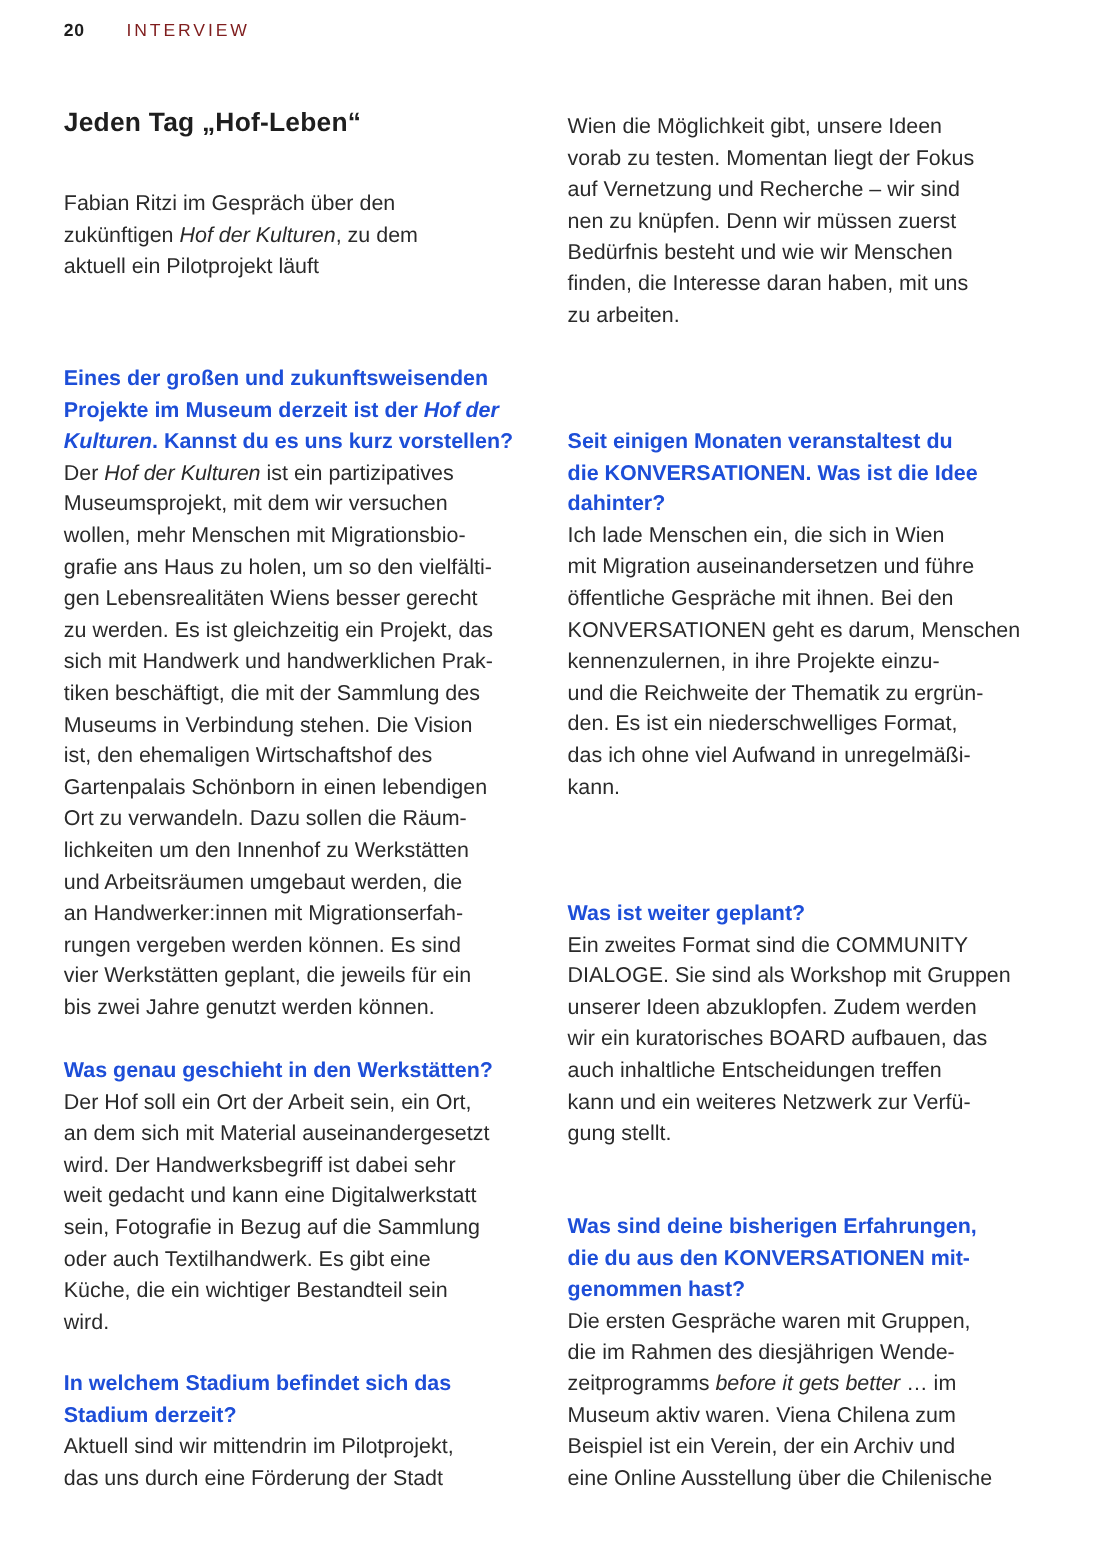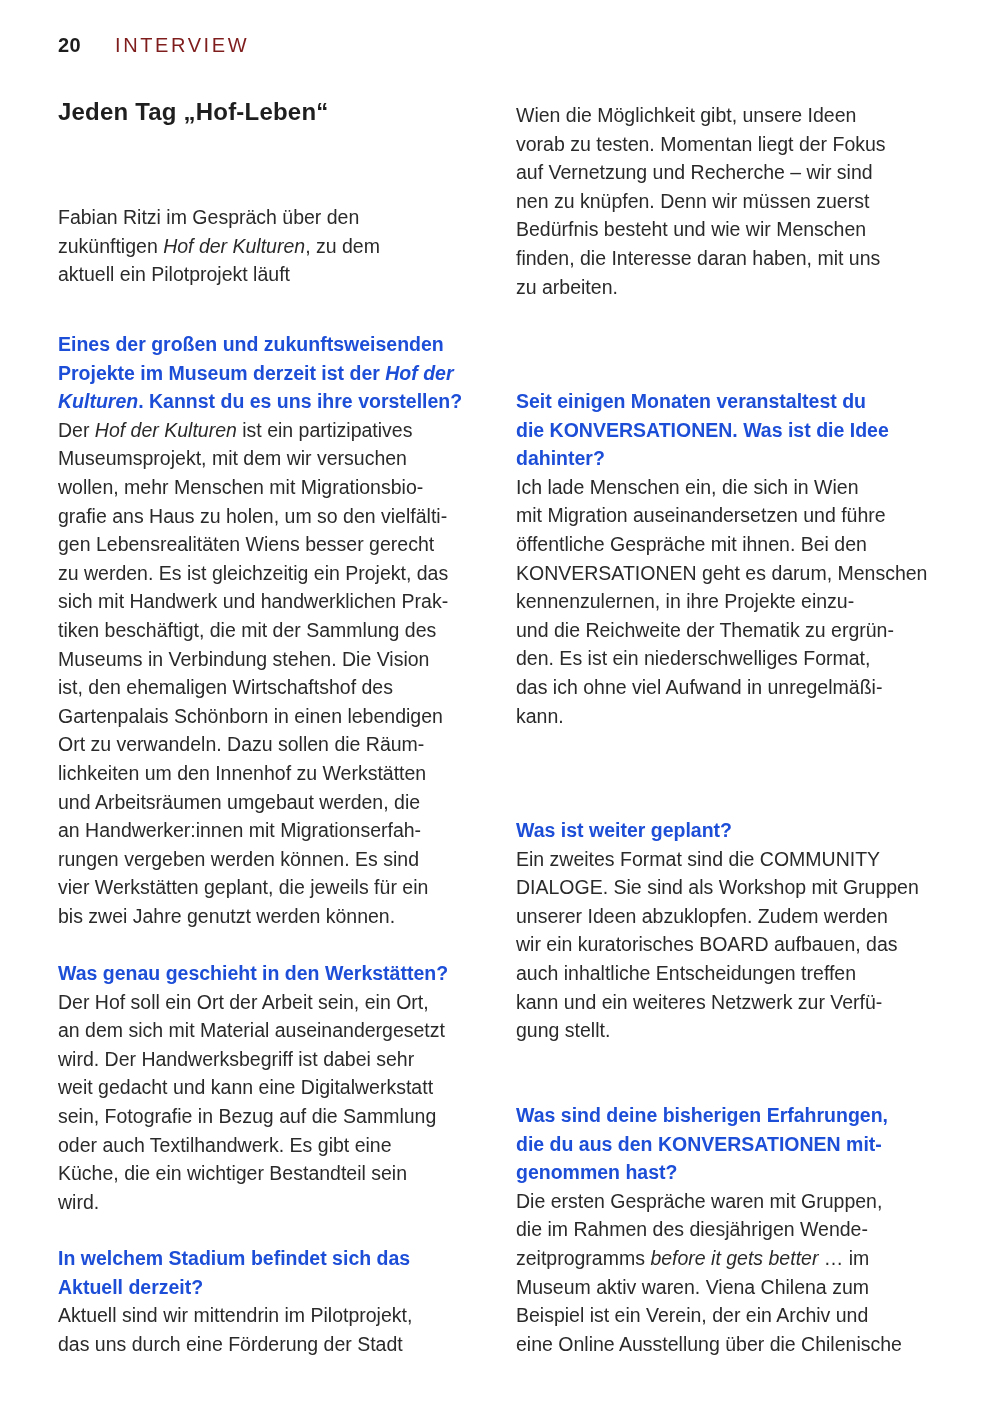--- a/index.html
+++ b/index.html
@@ -1,27 +1,27 @@
 <!DOCTYPE html>
 <html><head>
 <meta charset="utf-8">
 <style>
   html, body { margin: 0; padding: 0; }
   body {
     width: 1000px; height: 1419px; background: #ffffff; color: #1e1e1e;
     font-family: "Liberation Sans", sans-serif; position: relative; overflow: hidden;
   }
-  .header { position: absolute; top: 34px; left: 58px; font-size: 20px; letter-spacing: 0.5px; }
+  .header { position: absolute; top: 20px; left: 58px; font-size: 16px; letter-spacing: 0.5px; }
   .header .pnum { font-weight: bold; color: #1e1e1e; }
   .header .section { position: absolute; left: 57px; top: 0; letter-spacing: 2.6px; color: #7f1d1d; white-space: nowrap; }
   .col { position: absolute; top: 0; width: 440px; }
   .col-left { left: 58px; }
   .col-right { left: 516px; }
   .title { position: absolute; top: 98px; left: 0; font-size: 24px; font-weight: bold; white-space: nowrap; letter-spacing: 0.2px; }
-  .intro { position: absolute; top: 171px; left: 0; font-size: 19.5px; line-height: 28.6px; color: #2a2a2a; margin-top: 32px; }
+  .intro { position: absolute; top: 171px; left: 0; font-size: 19.5px; line-height: 28.6px; color: #2a2a2a; }
   .block { position: absolute; left: 0; font-size: 19.5px; line-height: 28.6px; }
   .line { display: block; white-space: nowrap; }
   .q { font-weight: bold; color: #1d4ed8; }
   .a { color: #2a2a2a; }
   em { font-style: italic; }
 </style>
 </head>
 <body>
 
 <div class="header">
@@ -33,21 +33,21 @@
   <div class="title">Jeden Tag „Hof-Leben“</div>
   <div class="intro">
       <span class="line a"><span>Fabian Ritzi im Gespräch über den</span></span>
       <span class="line a"><span>zukünftigen </span><em>Hof der Kulturen</em><span>, zu dem</span></span>
       <span class="line a"><span>aktuell ein Pilotprojekt läuft</span></span>
     </div>
   <div class="block" style="top:330px">
       <div>
         <span class="line q"><span>Eines der großen und zukunftsweisenden</span></span>
         <span class="line q"><span>Projekte im Museum derzeit ist der </span><em>Hof der</em></span>
-        <span class="line q"><em>Kulturen</em><span>. Kannst du es uns ihre vorstellen?</span></span>
+        <span class="line q"><em>Kulturen</em><span>. Kannst du es uns kurz vorstellen?</span></span>
       </div>
       <div>
         <span class="line a"><span>Der </span><em>Hof der Kulturen</em><span> ist ein partizipatives</span></span>
         <span class="line a"><span>Museumsprojekt, mit dem wir versuchen</span></span>
         <span class="line a"><span>wollen, mehr Menschen mit Migrationsbio-</span></span>
         <span class="line a"><span>grafie ans Haus zu holen, um so den vielfälti-</span></span>
         <span class="line a"><span>gen Lebensrealitäten Wiens besser gerecht</span></span>
         <span class="line a"><span>zu werden. Es ist gleichzeitig ein Projekt, das</span></span>
         <span class="line a"><span>sich mit Handwerk und handwerklichen Prak-</span></span>
         <span class="line a"><span>tiken beschäftigt, die mit der Sammlung des</span></span>
@@ -74,21 +74,21 @@
         <span class="line a"><span>weit gedacht und kann eine Digitalwerkstatt</span></span>
         <span class="line a"><span>sein, Fotografie in Bezug auf die Sammlung</span></span>
         <span class="line a"><span>oder auch Textilhandwerk. Es gibt eine</span></span>
         <span class="line a"><span>Küche, die ein wichtiger Bestandteil sein</span></span>
         <span class="line a"><span>wird.</span></span>
       </div>
     </div>
   <div class="block" style="top:1244px">
       <div>
         <span class="line q"><span>In welchem Stadium befindet sich das</span></span>
-        <span class="line q"><span>Aktuell derzeit?</span></span>
+        <span class="line q"><span>Stadium derzeit?</span></span>
       </div>
       <div>
         <span class="line a"><span>Aktuell sind wir mittendrin im Pilotprojekt,</span></span>
         <span class="line a"><span>das uns durch eine Förderung der Stadt</span></span>
       </div>
     </div>
 </div>
 
 <div class="col col-right">
   <div class="block" style="top:101px">

